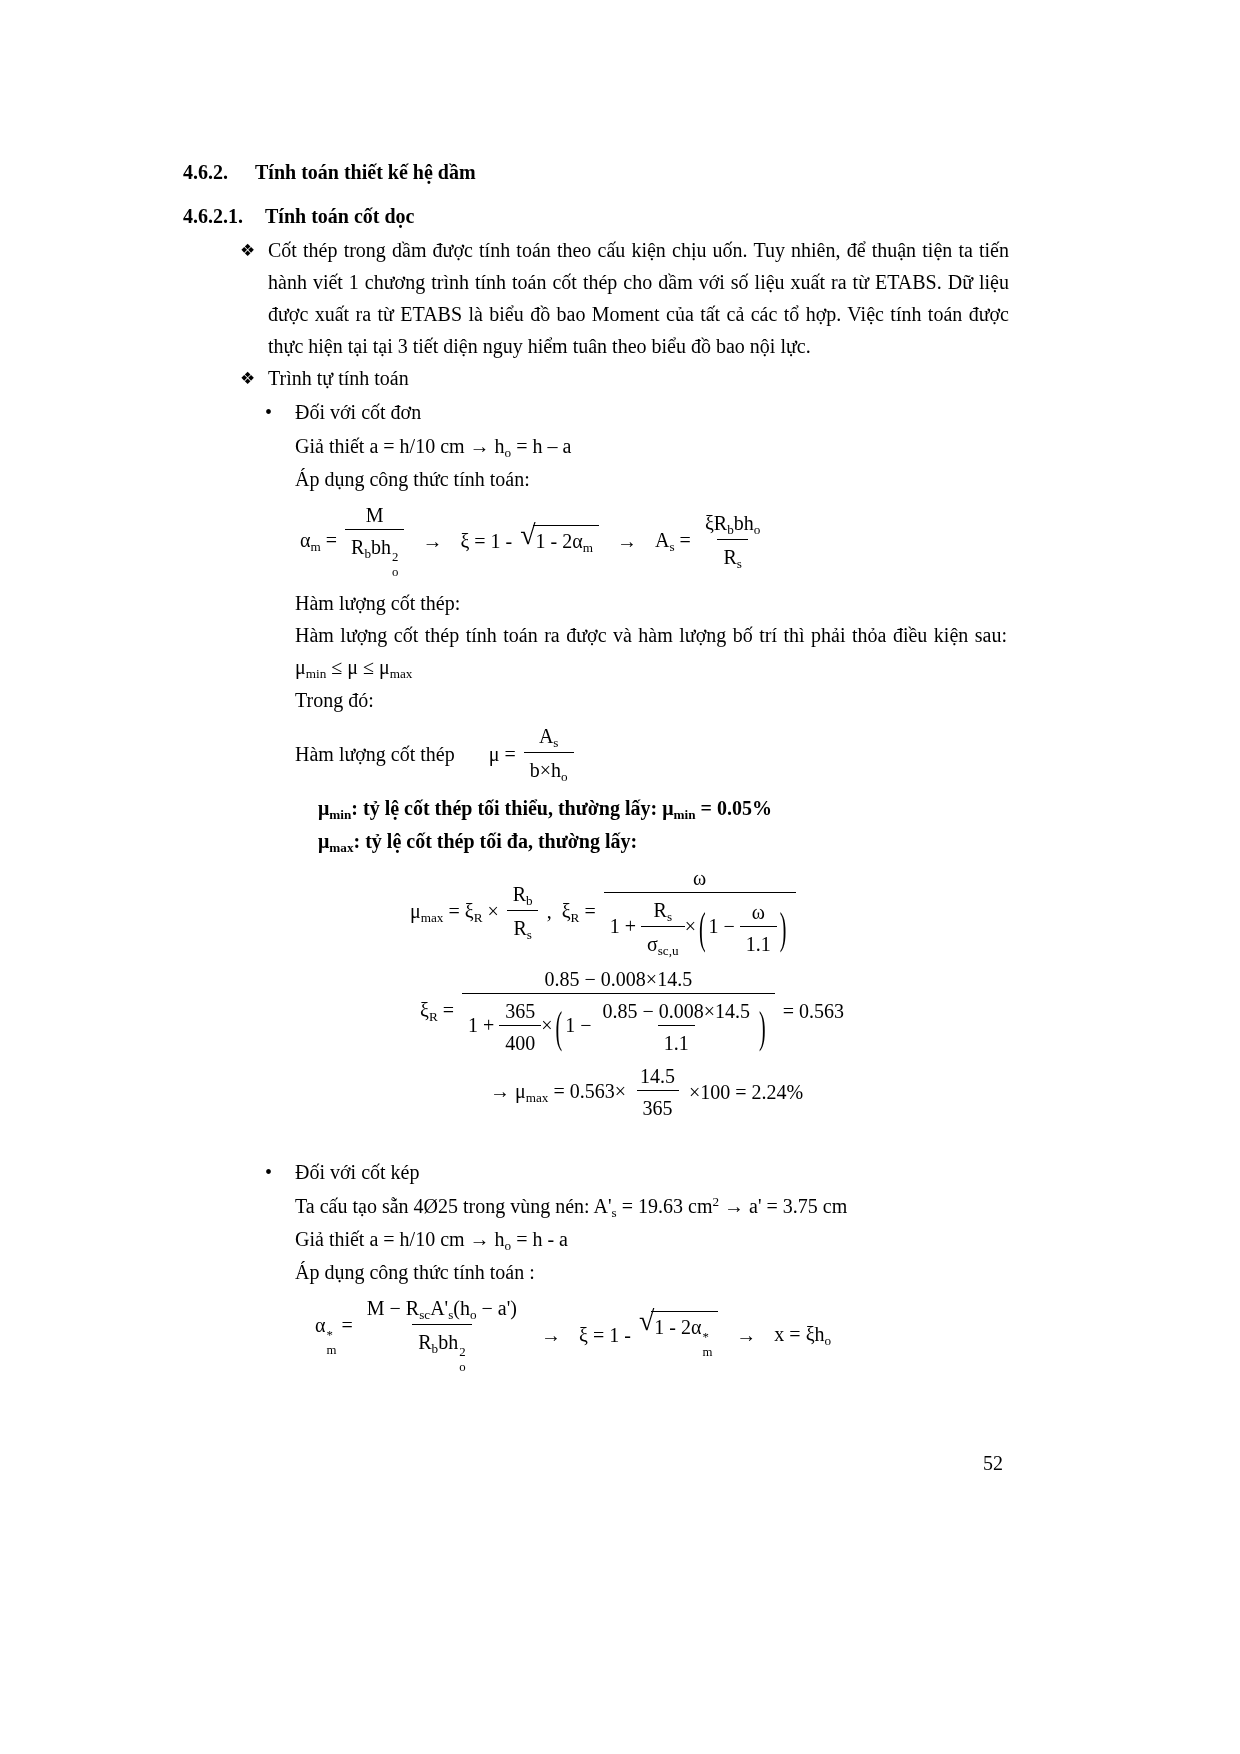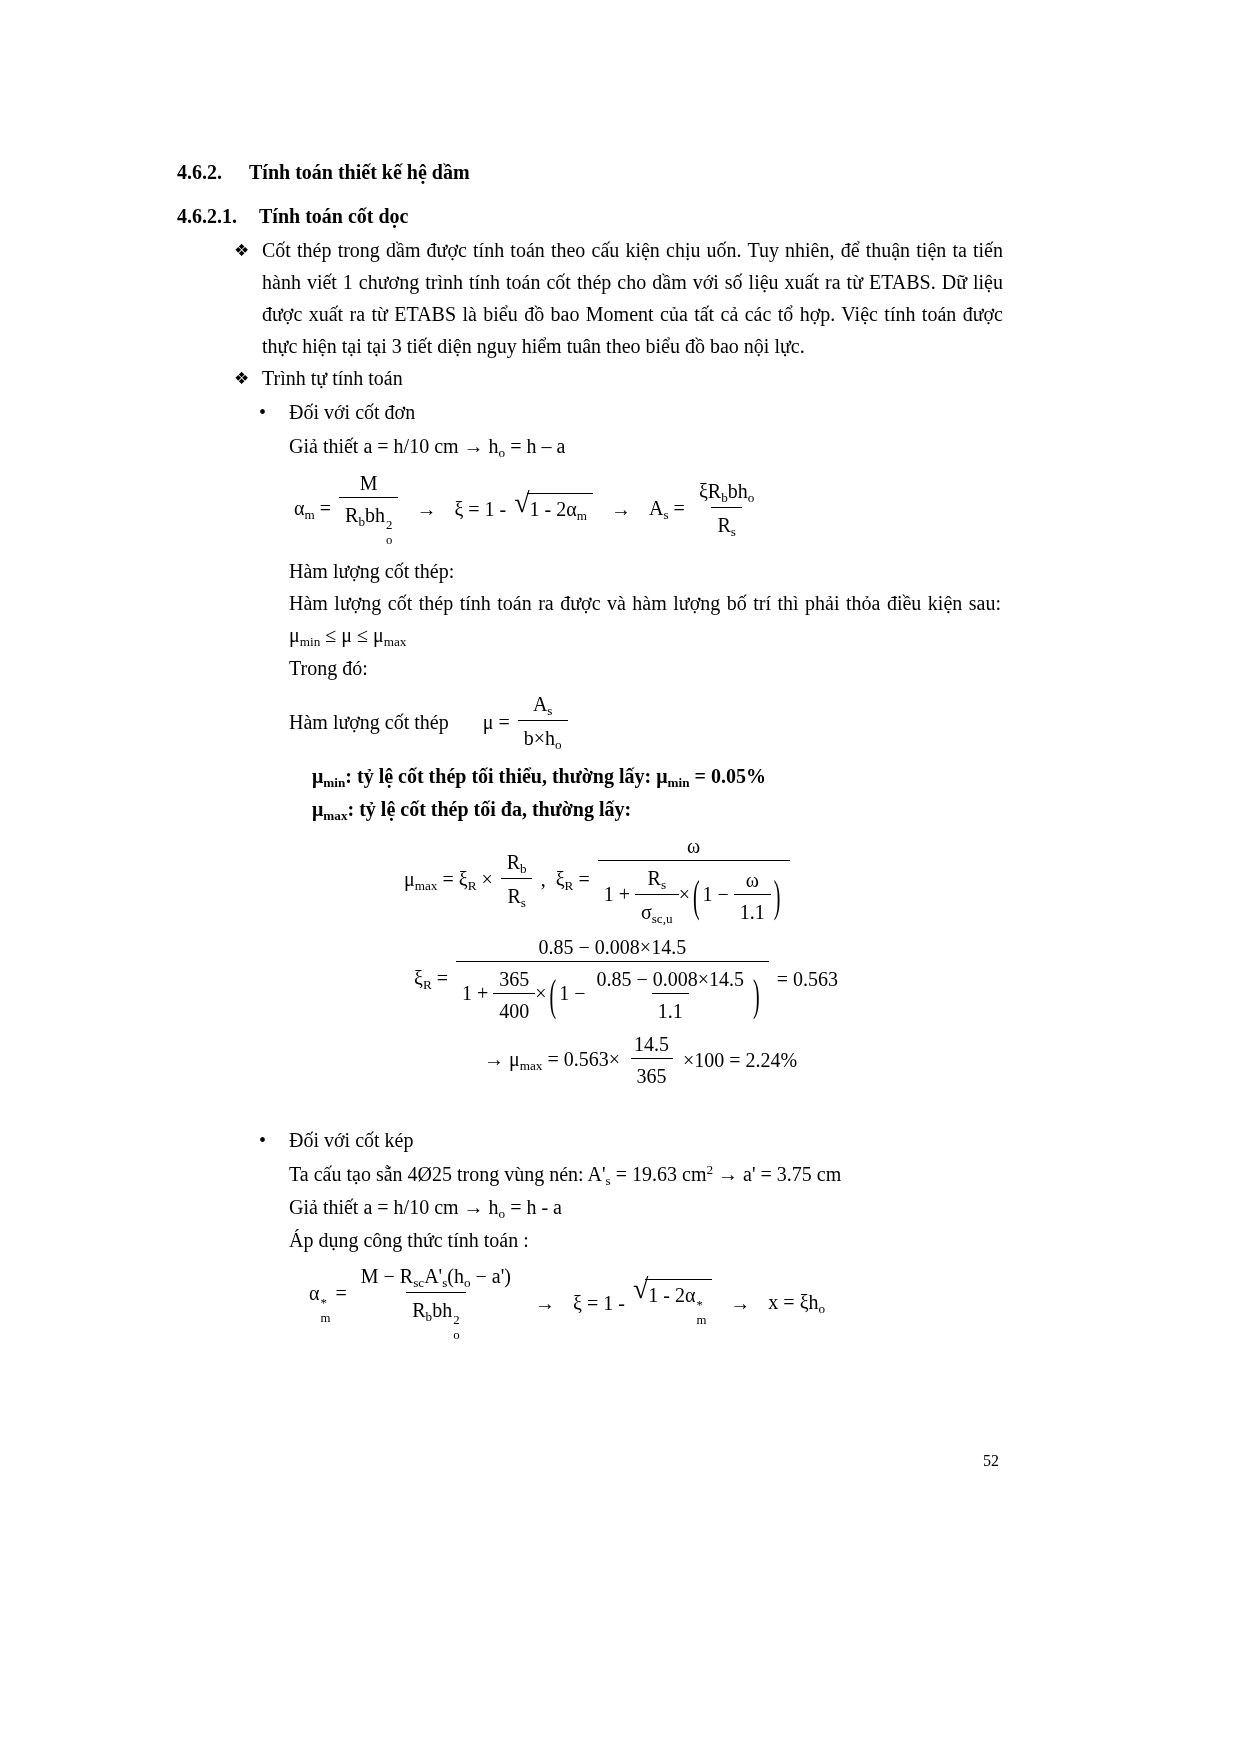--- a/index.html
+++ b/index.html
@@ -1,19 +1,19 @@
 <!DOCTYPE html>
 <html><head>
 <meta charset="utf-8">
 <style>
   *{box-sizing:border-box;}
   html,body{margin:0;padding:0;background:#ffffff;}
   .page{position:relative;width:1240px;height:1754px;background:#fff;color:#000;
         font-family:"Liberation Serif","DejaVu Serif",serif;font-size:20px;overflow:hidden;}
-  .content{position:absolute;left:177px;top:148px;width:826px;}
+  .content{position:absolute;left:183px;top:148px;width:826px;}
   .h1,.h2{font-weight:bold;line-height:1.6;}
   .h1{margin:8px 0 2px 0;}
   .h2{margin:12px 0 2px 0;}
   .hnum1{display:inline-block;width:72px;}
   .hnum2{display:inline-block;width:82px;}
   .li{display:flex;line-height:1.6;}
   .l1{padding-left:57px;}
   .l1 .marker{width:28px;flex:none;}
   .l2{padding-left:82px;margin:2px 0;}
   .l2 .marker{width:30px;flex:none;}
@@ -33,21 +33,21 @@
   .frac .den{display:block;border-top:1.5px solid #000;padding:4px 6px 0 6px;font-family:Liberation Serif, serif;}
   .arr{margin:0 10px;}
   .sqrt{display:inline-flex;align-items:flex-start;}
   .sqrt .sign{font-size:140%;line-height:1;margin-right:-3px;transform:translateY(-4px);}
   .sqrt .rad{border-top:1.7px solid #000;padding:2px 6px 0 3px;}
   .ss{display:inline-flex;flex-direction:column;align-items:flex-start;font-size:64%;line-height:1.15;vertical-align:-0.55em;margin-left:1px;}
   .ss span{display:block;}
   .bigp{display:inline-block;vertical-align:middle;transform:scaleY(2.2);margin:0 3px;}
   .mu-label{margin-right:26px;}
   .gap{height:26px;}
-  .page-number{position:absolute;left:983px;top:1452px;font-size:16px;}
+  .page-number{position:absolute;left:983px;top:1452px;font-size:20px;}
 </style>
 </head>
 <body>
 
 <div class="page">
   <div class="content">
 
     <div class="h1">
       <span class="hnum1">4.6.2.</span><span>Tính toán thiết kế hệ dầm</span>
     </div>
@@ -64,20 +64,21 @@
       <span class="marker dia">❖</span>
       <div class="ltext">Trình tự tính toán</div>
     </div>
 
     <div class="li l2">
       <span class="marker dot">•</span>
       <div class="ltext">Đối với cốt đơn</div>
     </div>
 
     <div class="bl">Giả thiết  a = h/10 cm → h<sub>o</sub> = h – a</div>
+    <div class="bl">Áp dụng công thức tính toán:</div>
 
     <div class="formula" style="margin-left:117px">
       <span>α<sub>m</sub> =</span>
       <span class="frac">
           <span class="num">M</span>
           <span class="den">R<sub>b</sub>bh<span class="ss">
               <span>2</span>
               <span>o</span>
             </span></span>
         </span>

